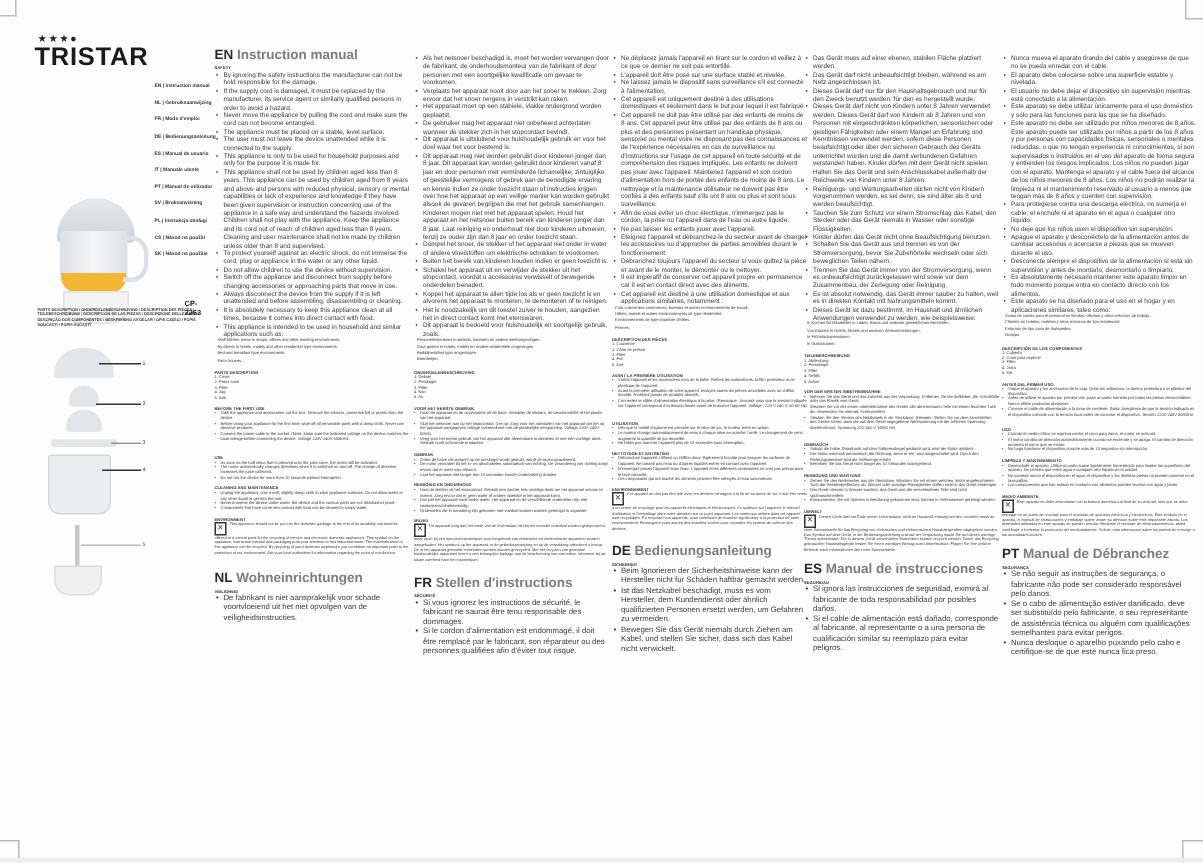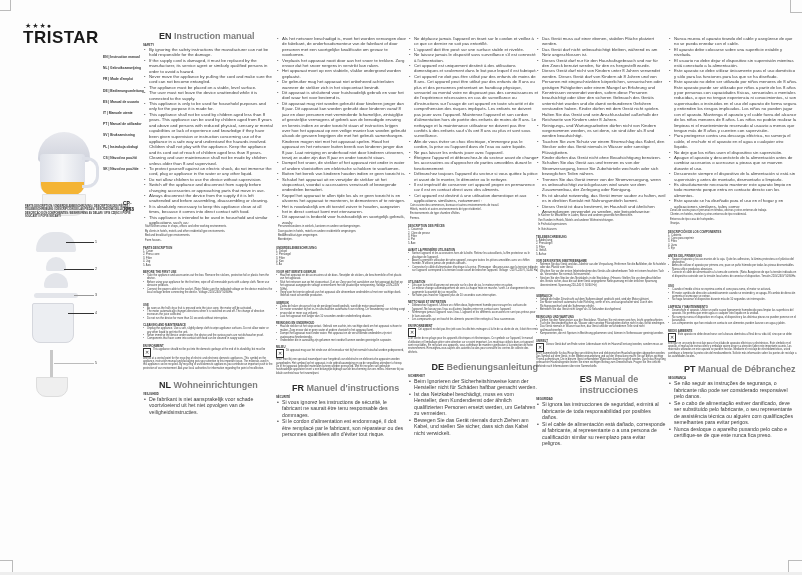--- a/index.html
+++ b/index.html
@@ -16,21 +16,21 @@
   .dome { position:absolute; left:8px; top:0; width:52px; height:30px; border-radius:30px 30px 4px 4px; background:linear-gradient(#e8e9ee,#cfd2dc); }
   .jug { position:absolute; left:10px; top:22px; width:45px; height:40px; background:linear-gradient(90deg,#dde0e8,#f5f6f8,#dde0e8); border-radius:3px 3px 10px 10px; }
   .juice { position:absolute; left:11px; top:50px; width:43px; height:13px; background:#f4b434; border-radius:0 0 10px 10px; }
   .handle { position:absolute; left:52px; top:25px; width:14px; height:25px; border:3px solid #dde0e8; border-left:none; border-radius:0 12px 12px 0; }
   .base { position:absolute; left:12px; top:62px; width:42px; height:20px; background:#f3f3f3; border-radius:0 0 12px 12px; border:1px solid #e2e2e2; }
   .exploded { position:absolute; left:28px; top:225px; width:60px; }
   .exploded .p { position:absolute; background:#e3e5ea; }
   .callout { position:absolute; height:1px; background:#333; }
   .cnum { position:absolute; font-size:3.5px; color:#333; }
   .col { position:absolute; top:31px; width:130px; font-size:4.3px; line-height:5.4px; color:#3a3a3a; }
-  .col .h { font-size:9px; font-weight:bold; color:#7d7d7d; line-height:11px; margin:0 0 1px 16px; }
+  .col .h { font-size:9px; font-weight:bold; color:#7d7d7d; line-height:11px; margin:0 0 1px 0; }
   .col .h b { color:#2a2a2a; }
   .col .sub { font-size:2.8px; font-weight:bold; color:#333; line-height:4px; text-transform:uppercase; }
   .col ul { margin:0; padding:0 0 0 6px; list-style:none; }
   .col li { position:relative; margin:0; }
   .col li:before { content:"•"; position:absolute; left:-5px; }
   .col .smalli { font-size:2.7px; line-height:4.4px; padding-left:2px; }
   .col .sec { font-size:2.8px; font-weight:bold; text-transform:uppercase; margin-top:3px; line-height:4px; }
   .col .tiny { font-size:2.7px; line-height:3.4px; }
   .col .tinyli { font-size:2.7px; line-height:3.4px; padding-left:4px; position:relative; }
   .col .tinyli:before { content:"•"; position:absolute; left:0; }
@@ -180,21 +180,21 @@
   <div class="tinyli">Zodra de halve citrusvrucht op de perskegel wordt gedrukt, wordt de motor geactiveerd.</div>
   <div class="tinyli">De motor verandert bij het in- en uitschakelen automatisch van richting. De verandering van richting zorgt ervoor dat er meer sap vrijkomt.</div>
   <div class="tinyli">Laat het apparaat niet langer dan 10 seconden zonder onderbreking draaien.</div>
   <div class="sec">REINIGING EN ONDERHOUD</div>
   <div class="tinyli">Haal de stekker uit het stopcontact. Gebruik een zachte, iets vochtige doek om het apparaat schoon te maken. Zorg ervoor dat er geen water of andere vloeistof in het apparaat komt.</div>
   <div class="tinyli">Dompel het apparaat nooit onder water. Het apparaat en de verschillende onderdelen zijn niet vaatwasmachinebestendig.</div>
   <div class="tinyli">Onderdelen die in aanraking zijn gekomen met voedsel kunnen worden gereinigd in sopwater.</div>
   <div class="sec">MILIEU</div>
   <div class="env"><span class="bin">✕</span><span>Dit apparaat mag aan het einde van de levensduur niet bij het normale huisafval worden gedeponeerd, maar moet bij een speciaal inzamelpunt voor hergebruik van elektrische en elektronische apparaten worden aangeboden. Het symbool op het apparaat, in de gebruiksaanwijzing en op de verpakking attendeert u hierop. De in het apparaat gebruikte materialen kunnen worden gerecycled. Met het recyclen van gebruikte huishoudelijke apparaten levert u een belangrijke bijdrage aan de bescherming van ons milieu. Informeer bij uw lokale overheid naar het inzamelpunt.</span></div>
 
-  <div class="h" style="margin-top:8px;"><b>FR</b> <span>Manuel d'instructions</span></div>
+  <div class="h" style="margin-top:8px;"><b>FR</b> <span>Stellen d'instructions</span></div>
   <div class="sub">SÉCURITÉ</div>
   <ul class="big">
     <li>Si vous ignorez les instructions de sécurité, le fabricant ne saurait être tenu responsable des dommages.</li>
     <li>Si le cordon d'alimentation est endommagé, il doit être remplacé par le fabricant, son réparateur ou des personnes qualifiées afin d'éviter tout risque.</li>
   </ul>
 </div>
 
 <div class="col" style="left:408px;top:36px;">
   <ul>
     <li>Ne déplacez jamais l'appareil en tirant sur le cordon et veillez à ce que ce dernier ne soit pas entortillé.</li>
@@ -227,21 +227,21 @@
   <div class="tinyli">Dès que la moitié d'agrume est pressée sur le cône de jus, le moteur entre en action.</div>
   <div class="tinyli">Le moteur change automatiquement de sens à chaque mise en marche / arrêt. Le changement de sens augmente la quantité de jus recueillie.</div>
   <div class="tinyli">Ne faites pas marcher l'appareil plus de 10 secondes sans interruption.</div>
   <div class="sec">NETTOYAGE ET ENTRETIEN</div>
   <div class="tinyli">Débranchez l'appareil. Utilisez un chiffon doux, légèrement humide pour essuyer les surfaces de l'appareil. Ne laissez pas l'eau ou d'autres liquides entrer en contact avec l'appareil.</div>
   <div class="tinyli">N'immergez jamais l'appareil sous l'eau. L'appareil et les différents accessoires ne sont pas prévus pour le lave-vaisselle.</div>
   <div class="tinyli">Les composants qui ont touché les aliments peuvent être nettoyés à l'eau savonneuse.</div>
   <div class="sec">ENVIRONNEMENT</div>
   <div class="env"><span class="bin">✕</span><span>Cet appareil ne doit pas être jeté avec les déchets ménagers à la fin de sa durée de vie, il doit être remis à un centre de recyclage pour les appareils électriques et électroniques. Ce symbole sur l'appareil, le manuel d'utilisation et l'emballage attire votre attention sur ce point important. Les matériaux utilisés dans cet appareil sont recyclables. En recyclant vos appareils, vous contribuez de manière significative à la protection de notre environnement. Renseignez-vous auprès des autorités locales pour connaître les centres de collecte des déchets.</span></div>
 
-  <div class="h" style="margin-top:8px;text-align:right;"><b>DE</b> <span>Bedienungsanleitung</span></div>
+  <div class="h" style="margin-top:8px;"><b>DE</b> <span>Bedienungsanleitung</span></div>
   <div class="sub">SICHERHEIT</div>
   <ul class="big">
     <li>Beim Ignorieren der Sicherheitshinweise kann der Hersteller nicht für Schäden haftbar gemacht werden.</li>
     <li>Ist das Netzkabel beschädigt, muss es vom Hersteller, dem Kundendienst oder ähnlich qualifizierten Personen ersetzt werden, um Gefahren zu vermeiden.</li>
     <li>Bewegen Sie das Gerät niemals durch Ziehen am Kabel, und stellen Sie sicher, dass sich das Kabel nicht verwickelt.</li>
   </ul>
 </div>
 
 <div class="col" style="left:536px;top:36px;">
   <ul>
@@ -275,21 +275,21 @@
   <div class="tinyli">Sobald die halbe Zitrusfrucht auf dem Saftpresskegel gedrückt wird, wird der Motor aktiviert.</div>
   <div class="tinyli">Der Motor wechselt automatisch die Richtung, wenn er ein- und ausgeschaltet wird. Durch den Richtungswechsel wird die Saftmenge erhöht.</div>
   <div class="tinyli">Betreiben Sie das Gerät nicht länger als 10 Sekunden durchgehend.</div>
   <div class="sec">REINIGUNG UND WARTUNG</div>
   <div class="tinyli">Ziehen Sie den Netzstecker aus der Steckdose. Wischen Sie mit einem weichen, leicht angefeuchteten Tuch die Geräteoberflächen ab. Wasser oder sonstige Flüssigkeiten dürfen nicht in das Gerät eindringen.</div>
   <div class="tinyli">Das Gerät niemals in Wasser tauchen, das Gerät und die verschiedenen Teile sind nicht spülmaschinenfest.</div>
   <div class="tinyli">Komponenten, die mit Speisen in Berührung gekommen sind, können in Seifenwasser gereinigt werden.</div>
   <div class="sec">UMWELT</div>
   <div class="env"><span class="bin">✕</span><span>Dieses Gerät darf am Ende seiner Lebensdauer nicht im Hausmüll entsorgt werden, sondern muss an einer Sammelstelle für das Recycling von elektrischen und elektronischen Haushaltsgeräten abgegeben werden. Das Symbol auf dem Gerät, in der Bedienungsanleitung und auf der Verpackung macht Sie auf dieses wichtige Thema aufmerksam. Die in diesem Gerät verwendeten Materialien können recycelt werden. Durch das Recycling gebrauchter Haushaltsgeräte leisten Sie einen wichtigen Beitrag zum Umweltschutz. Fragen Sie Ihre örtliche Behörde nach Informationen über eine Sammelstelle.</span></div>
 
-  <div class="h" style="margin-top:6px;text-align:center;"><b>ES</b> <span>Manual de instrucciones</span></div>
+  <div class="h" style="margin-top:6px;"><b>ES</b> <span>Manual de instrucciones</span></div>
   <div class="sub">SEGURIDAD</div>
   <ul class="big">
     <li>Si ignora las instrucciones de seguridad, eximirá al fabricante de toda responsabilidad por posibles daños.</li>
     <li>Si el cable de alimentación está dañado, corresponde al fabricante, al representante o a una persona de cualificación similar su reemplazo para evitar peligros.</li>
   </ul>
 </div>
 
 <div class="col" style="left:668px;top:36px;">
   <ul>
     <li>Nunca mueva el aparato tirando del cable y asegúrese de que no se pueda enredar con el cable.</li>

